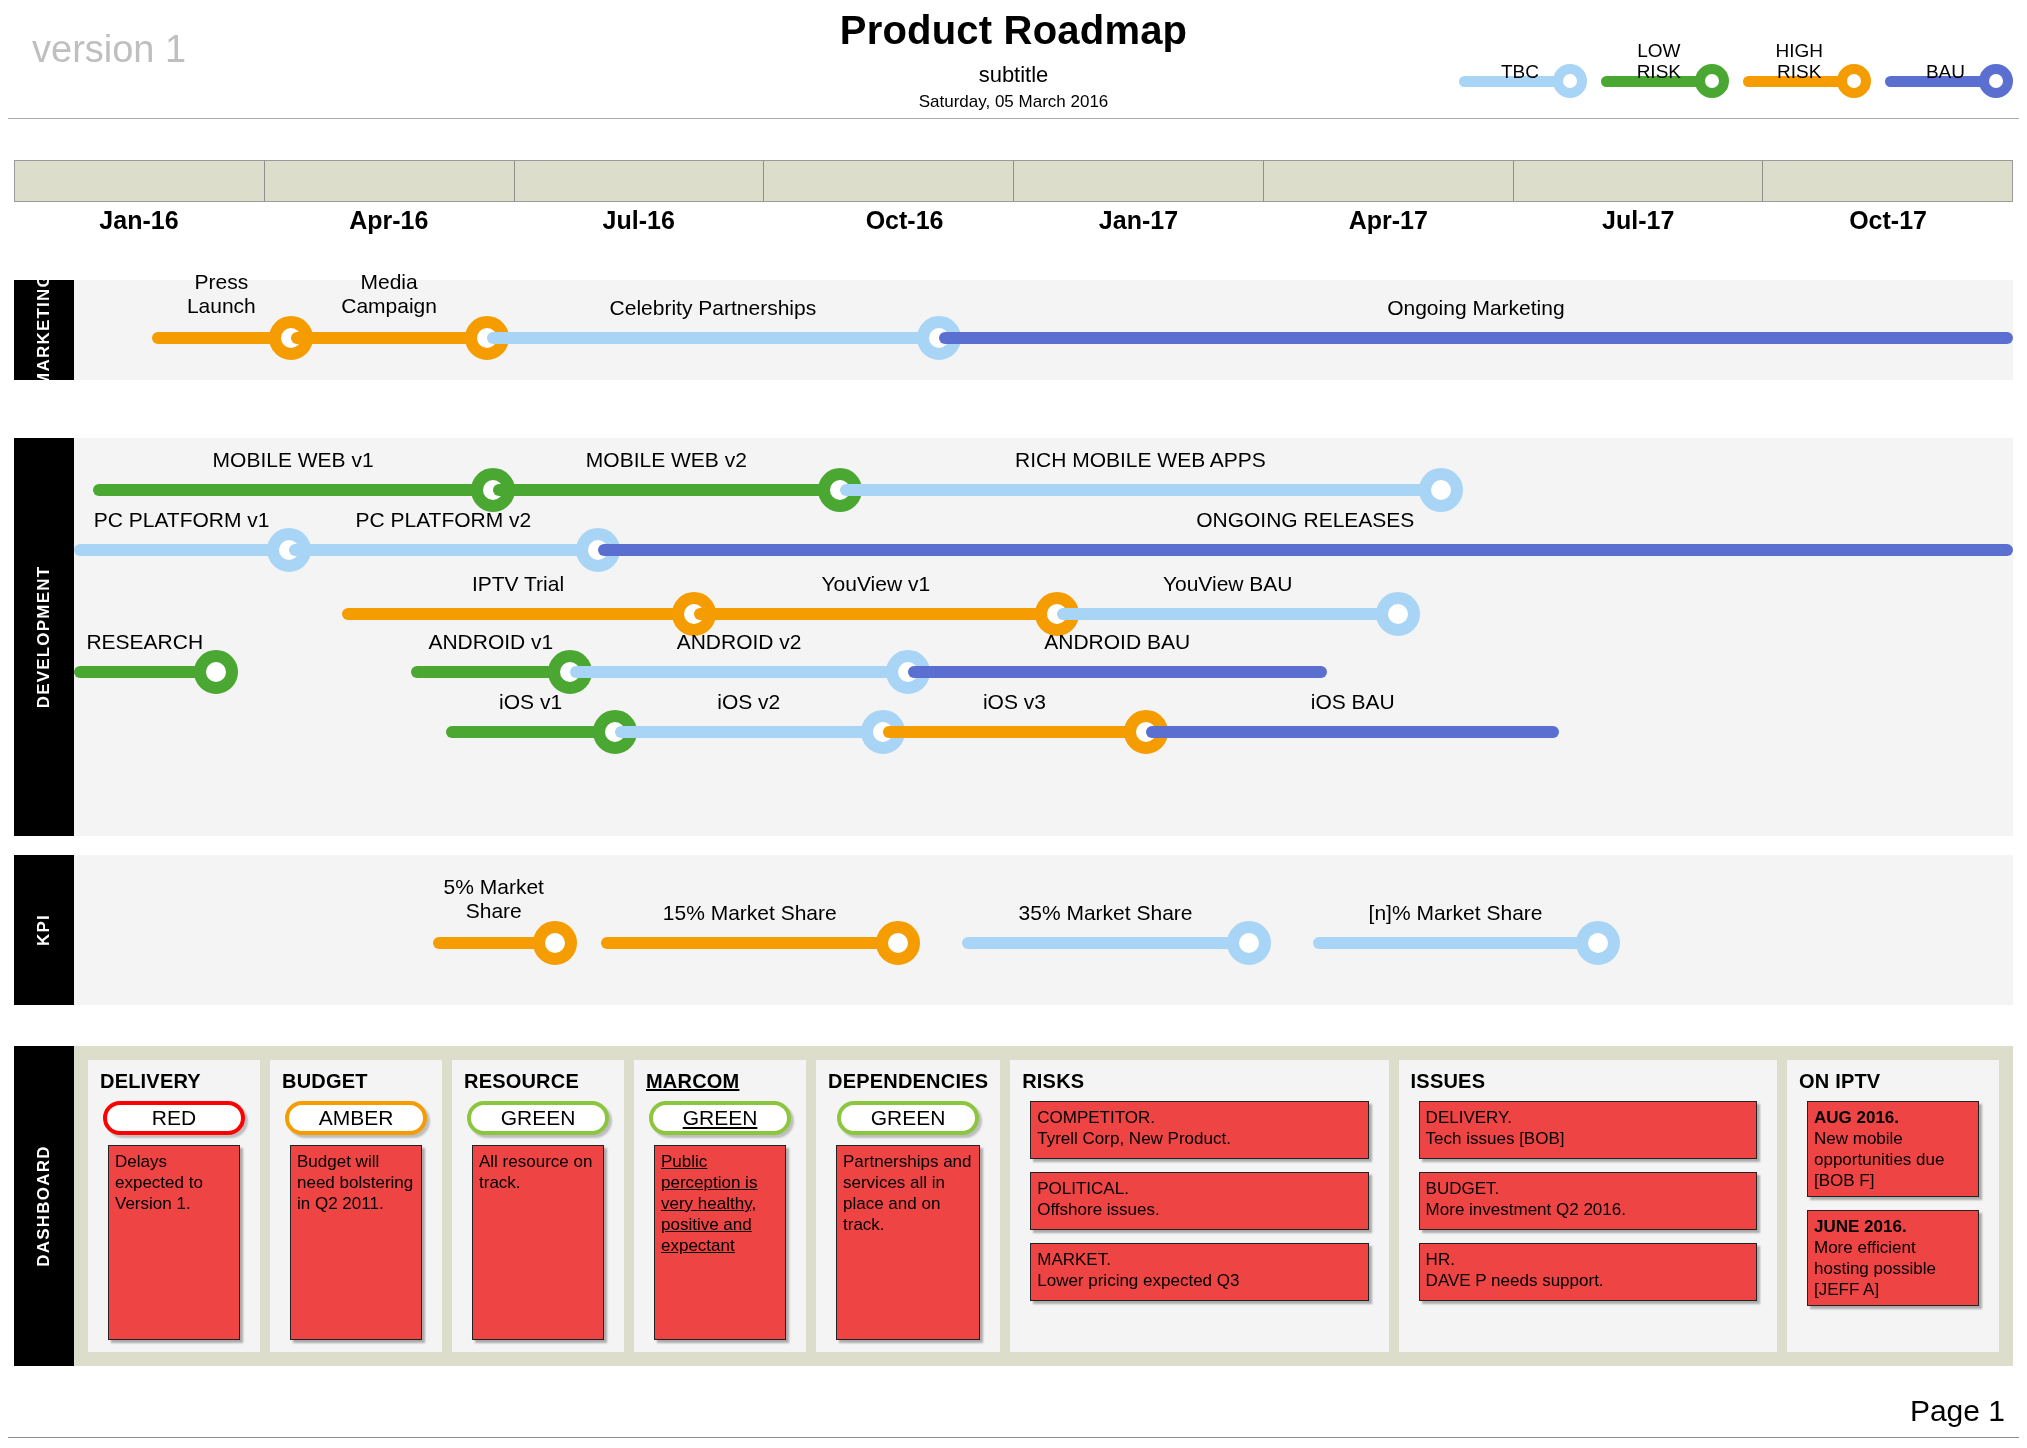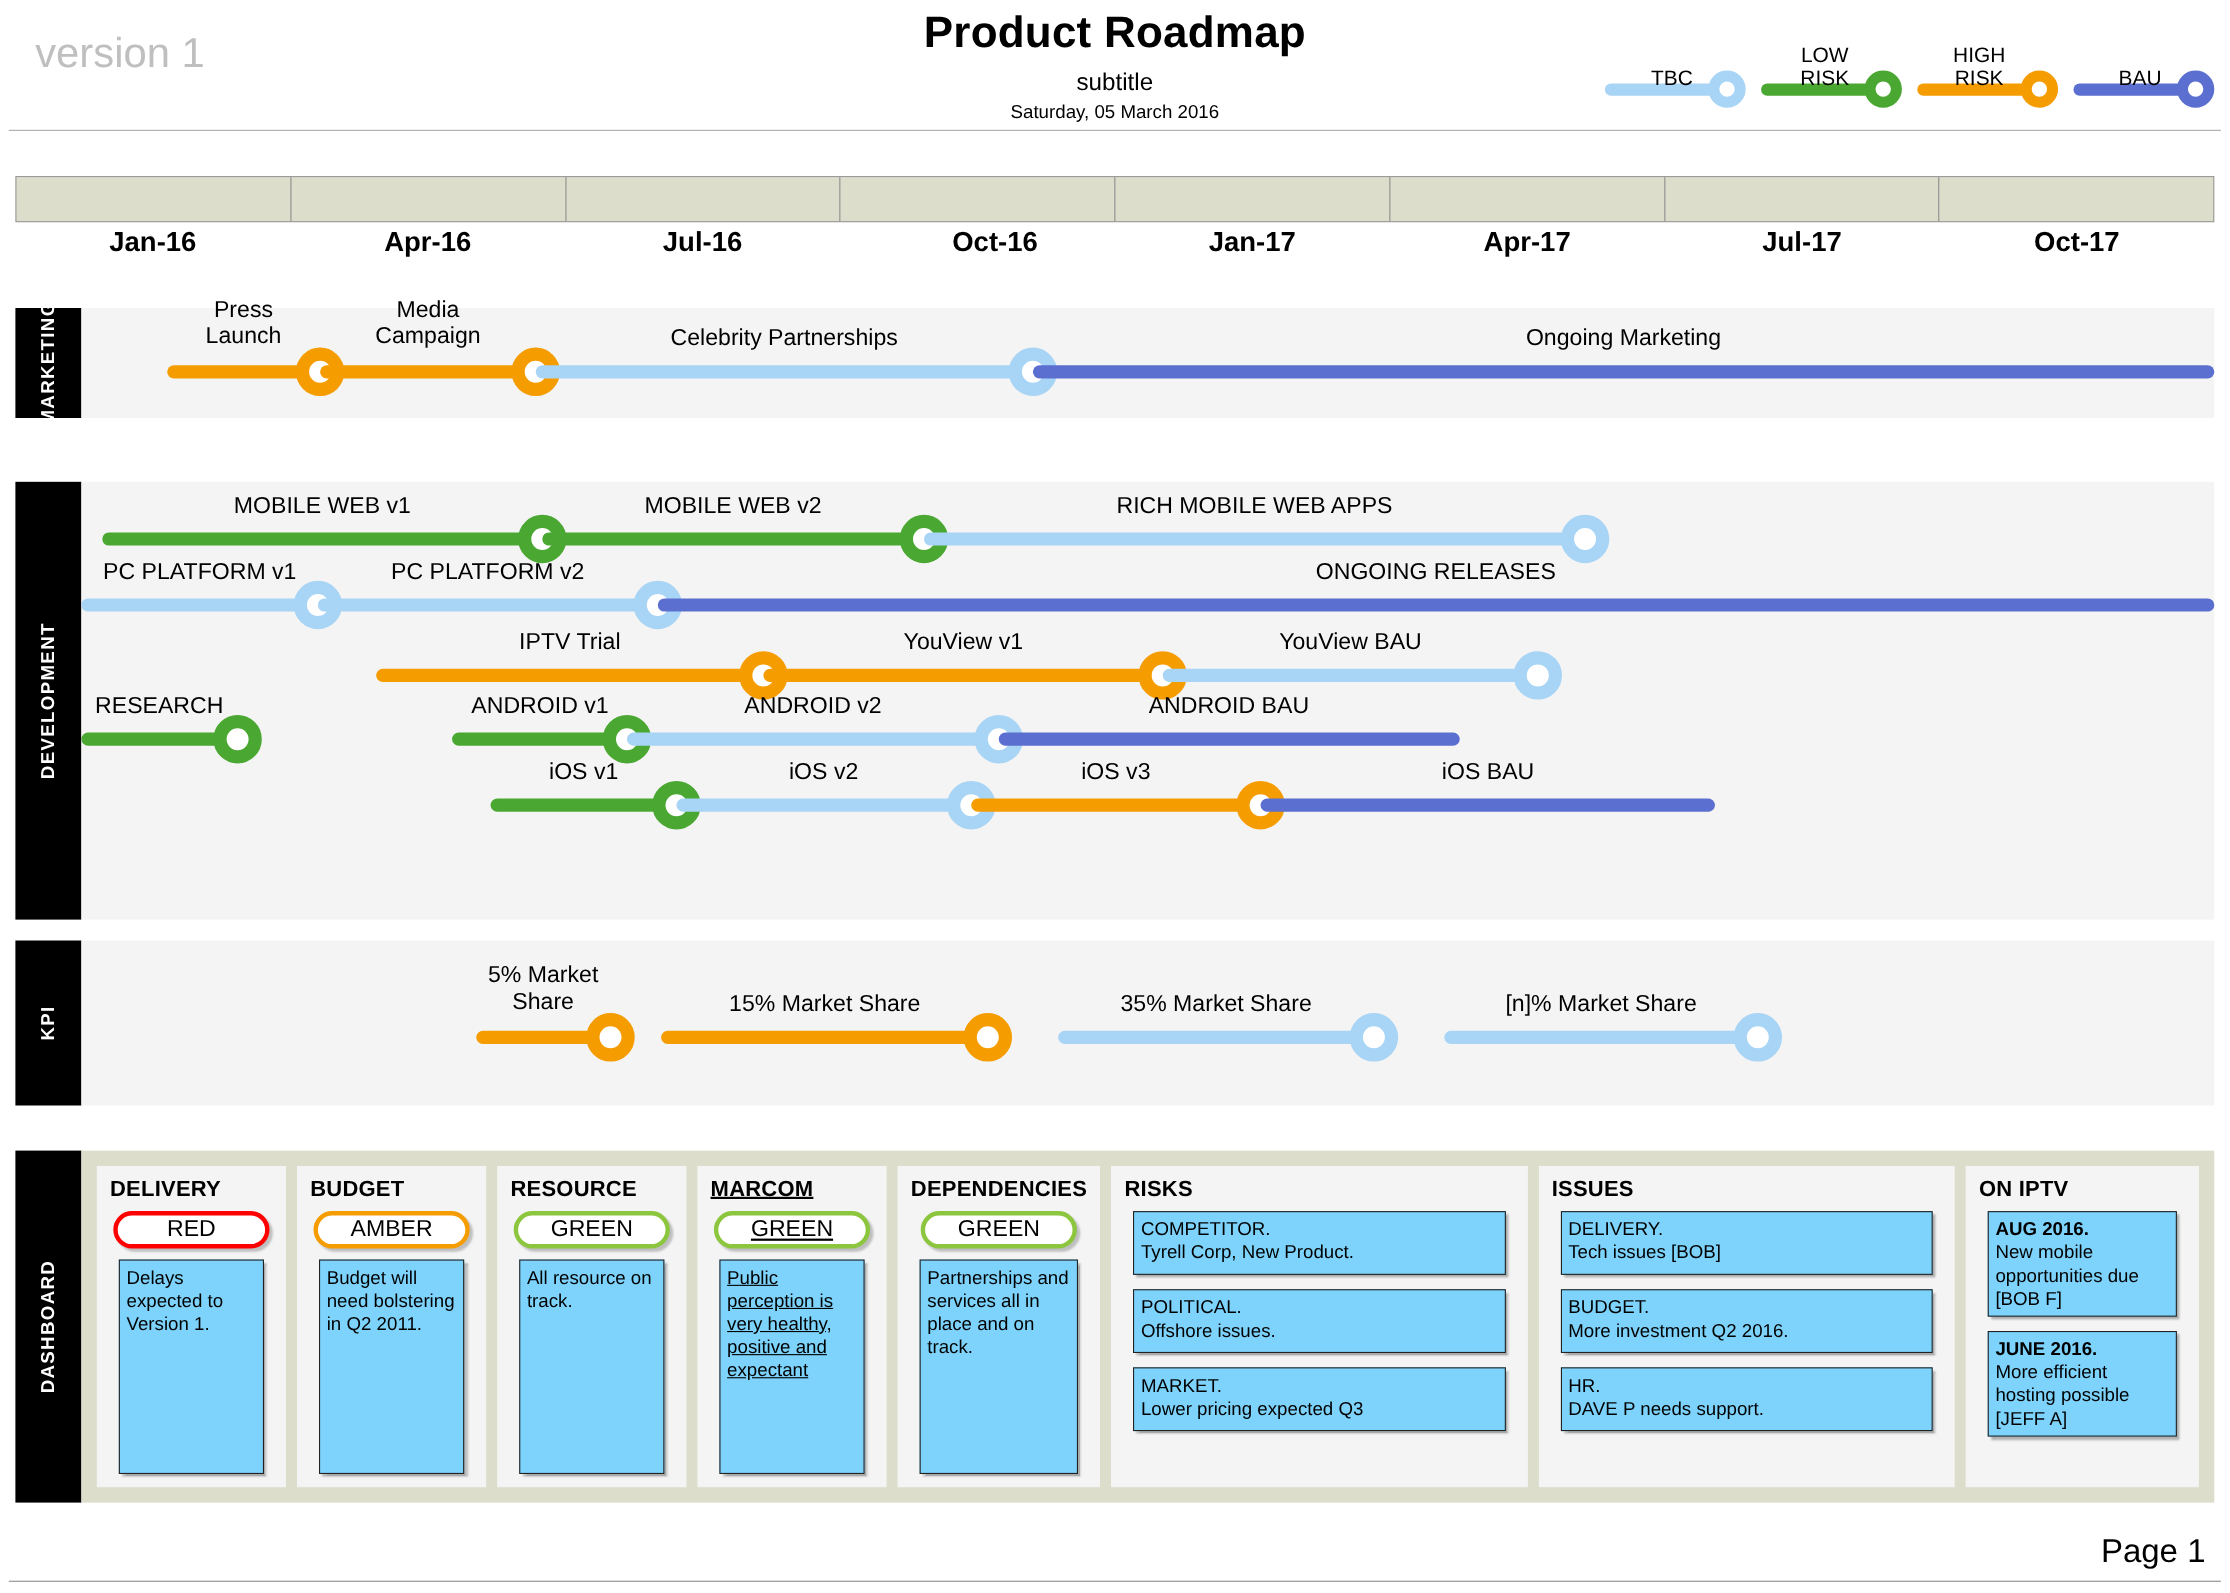--- a/index.html
+++ b/index.html
@@ -83,21 +83,21 @@
     display:flex;flex-direction:column;
   }
   .card-title{font-size:20px;font-weight:bold;margin-bottom:8px;letter-spacing:.2px;}
   .rag{
     align-self:center;width:142px;height:34px;border-radius:17px;background:#fff;
     display:flex;align-items:center;justify-content:center;
     font-size:21px;box-sizing:border-box;margin-bottom:10px;
     box-shadow:3px 3px 2px rgba(0,0,0,.22);
   }
   .note{
-    background:#7dd3fc;border:1px solid #222;box-sizing:border-box;
+    background:#ef4444;border:1px solid #222;box-sizing:border-box;
     font-size:17px;line-height:21px;padding:5px 6px;
     box-shadow:3px 3px 2px rgba(0,0,0,.3);
   }
   .note.block{flex:1 1 auto;margin:0 8px;}
   .stack{display:flex;flex-direction:column;gap:13px;}
   .note.row{min-height:58px;}
   .note b{font-weight:bold;}
 
   .footer-rule{position:absolute;left:8px;right:8px;bottom:10px;height:1px;background:#8c8c8c;}
   .page-num{position:absolute;right:22px;bottom:20px;font-size:30px;}

